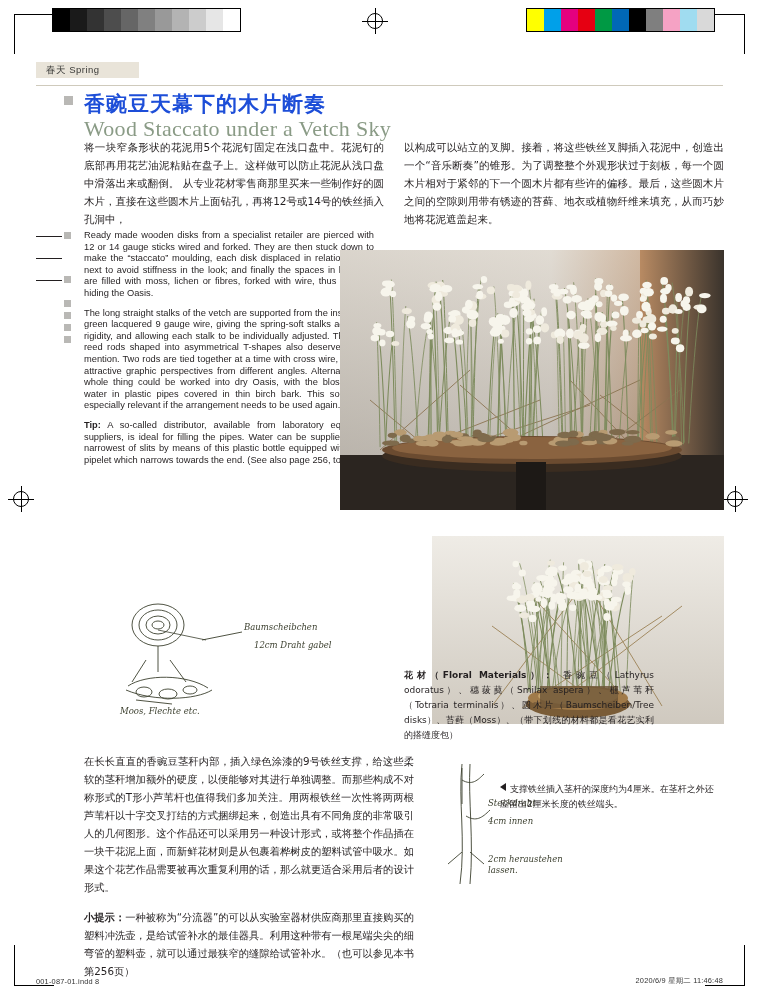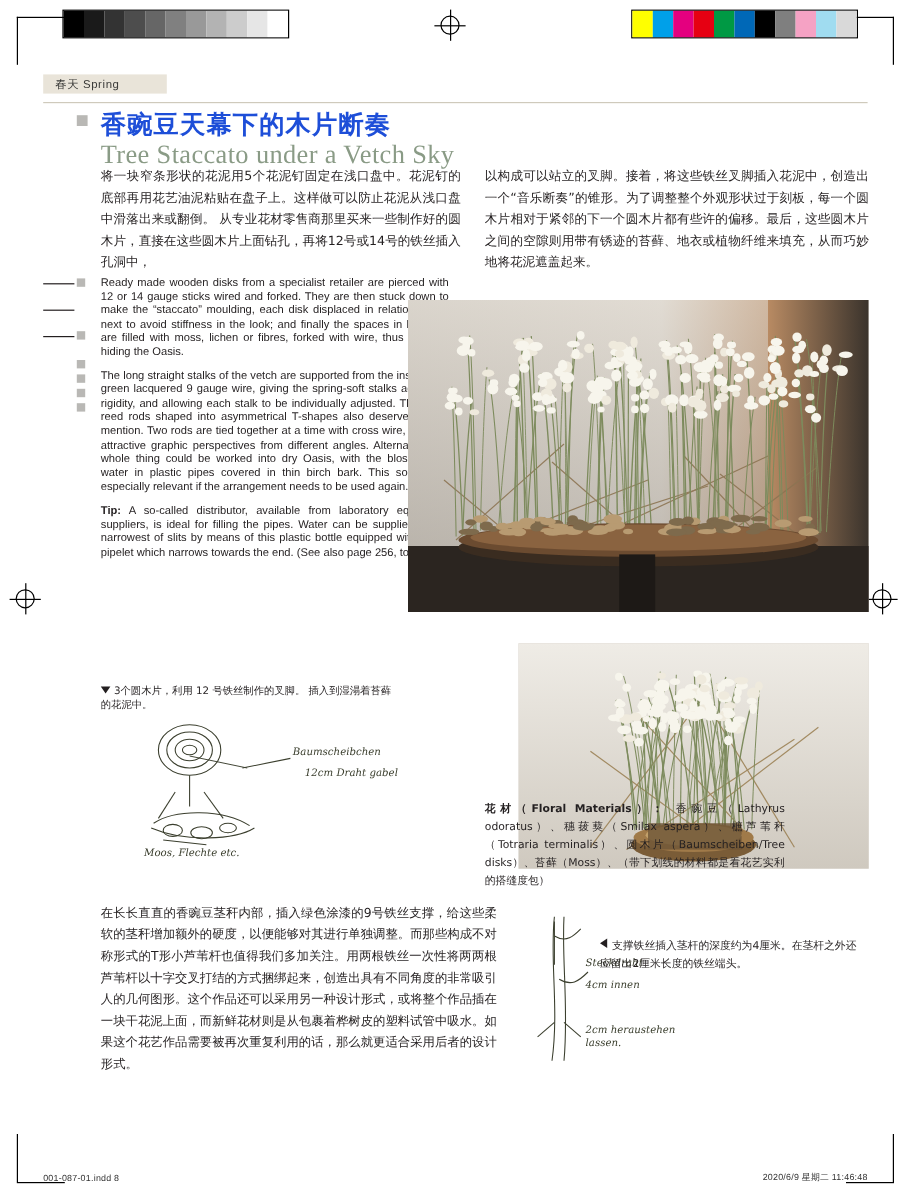--- a/index.html
+++ b/index.html
@@ -170,21 +170,21 @@
       <div style="background: rgb(217, 217, 217);"></div>
     </div>
 
   <div class="spring-tab">
     <span>春天 Spring</span>
   </div>
   <div class="spring-rule"></div>
 
   <div class="title-sq" style="left:64px;top:96px;"></div>
   <h1 class="cn">香豌豆天幕下的木片断奏</h1>
-  <h2 class="en">Tree Staccato under a Vetch Sky</h2>
+  <h2 class="en">Wood Staccato under a Vetch Sky</h2>
 
   <div class="cn-top" id="cn-top-left">将一块窄条形状的花泥用5个花泥钉固定在浅口盘中。花泥钉的底部再用花艺油泥粘贴在盘子上。这样做可以防止花泥从浅口盘中滑落出来或翻倒。
 
 从专业花材零售商那里买来一些制作好的圆木片，直接在这些圆木片上面钻孔，再将12号或14号的铁丝插入孔洞中，</div>
   <div class="cn-top" id="cn-top-right">以构成可以站立的叉脚。接着，将这些铁丝叉脚插入花泥中，创造出一个“音乐断奏”的锥形。为了调整整个外观形状过于刻板，每一个圆木片相对于紧邻的下一个圆木片都有些许的偏移。最后，这些圆木片之间的空隙则用带有锈迹的苔藓、地衣或植物纤维来填充，从而巧妙地将花泥遮盖起来。</div>
 
   <div class="msq" style="left:64px;top:232px;"></div>
   <div class="msq" style="left:64px;top:276px;"></div>
   <div class="msq" style="left:64px;top:300px;"></div>
   <div class="msq" style="left:64px;top:312px;"></div>
@@ -193,24 +193,20 @@
   <div class="hline" style="left:36px;top:236px;width:26px;background:#231f20;"></div>
   <div class="hline" style="left:36px;top:258px;width:26px;background:#231f20;"></div>
   <div class="hline" style="left:36px;top:280px;width:26px;background:#231f20;"></div>
 
   <div class="en-col">
     <p>Ready made wooden disks from a specialist retailer are pierced with 12 or 14 gauge sticks wired and forked. They are then stuck down to make the “staccato” moulding, each disk displaced in relation to the next to avoid stiffness in the look; and finally the spaces in between are filled with moss, lichen or fibres, forked with wire, thus playfully hiding the Oasis.</p>
     <p>The long straight stalks of the vetch are supported from the inside  with green lacquered 9 gauge wire, giving the spring-soft stalks additional rigidity, and allowing each stalk to be individually adjusted. The small reed rods shaped into asymmetrical T-shapes also deserve special mention. Two rods are tied together at a time  with cross wire, creating attractive graphic perspectives from different angles. Alternately, the whole thing could be worked into dry Oasis, with the blossoms in water in plastic pipes covered in thin birch bark. This solution is especially relevant if the arrangement needs to be used again.</p>
     <p><b>Tip:</b><span> A so-called distributor, available from laboratory equipment suppliers, is ideal for filling the pipes. Water can be supplied to the narrowest of slits by means of this plastic bottle equipped with a fine pipelet which narrows towards the end.  (See also page 256, too.)</span></p>
   </div>
 
-  <div class="cap" style="left:84px;top:570px;width:250px;">
-    <span class="tri-d"></span><span>3个圆木片，利用 12 号铁丝制作的叉脚。
-插入到湿溻着苔藓的花泥中。</span>
-  </div>
 
   <div class="photo" style="left:340px;top:250px;width:384px;height:260px;">
     <svg width="384" height="260" viewBox="0 0 384 260">
       <defs>
         <linearGradient id="bg1" x1="0" y1="0" x2="1" y2="0">
           <stop offset="0%" stop-color="#cfc9c0"></stop>
           <stop offset="55%" stop-color="#ded8cf"></stop>
           <stop offset="78%" stop-color="#b98b63"></stop>
           <stop offset="100%" stop-color="#3a332c"></stop>
         </linearGradient>
@@ -809,20 +805,21 @@
     <div class="hand" style="position:absolute;left:44px;top:94px;width:90px;margin-left:12px;">2cm heraustehen lassen.</div>
   </div>
 
   <div class="mat">
     <span class="h">花材（Floral Materials）：</span>
     <span>香豌豆（Lathyrus odoratus）、穗菝葜（Smilax aspera）、樜芦苇秆（Totraria terminalis）、圆木片（Baumscheiben/Tree disks）、苔藓（Moss）、（带下划线的材料都是看花艺实利的搭缝度包）</span>
   </div>
 
   <div class="cn-bot">
     <p>在长长直直的香豌豆茎秆内部，插入绿色涂漆的9号铁丝支撑，给这些柔软的茎秆增加额外的硬度，以便能够对其进行单独调整。而那些构成不对称形式的T形小芦苇杆也值得我们多加关注。用两根铁丝一次性将两两根芦苇杆以十字交叉打结的方式捆绑起来，创造出具有不同角度的非常吸引人的几何图形。这个作品还可以采用另一种设计形式，或将整个作品插在一块干花泥上面，而新鲜花材则是从包裹着桦树皮的塑料试管中吸水。如果这个花艺作品需要被再次重复利用的话，那么就更适合采用后者的设计形式。</p>
+    <p><span class="tipw">小提示：</span><span>一种被称为“分流器”的可以从实验室器材供应商那里直接购买的塑料冲洗壶，是给试管补水的最佳器具。利用这种带有一根尾端尖尖的细弯管的塑料壶，就可以通过最狭窄的缝隙给试管补水。（也可以参见本书第256页）</span></p>
   </div>
 
   <div class="right-cap">
     <span class="tri-l"></span><span>支撑铁丝插入茎杆的深度约为4厘米。在茎杆之外还应留出2厘米长度的铁丝端头。</span>
   </div>
 
   <div class="footer" id="foot-left">001-087-01.indd   8</div>
   <div class="footer" id="foot-right">2020/6/9   星期二   11:46:48</div>
 
 </div>

